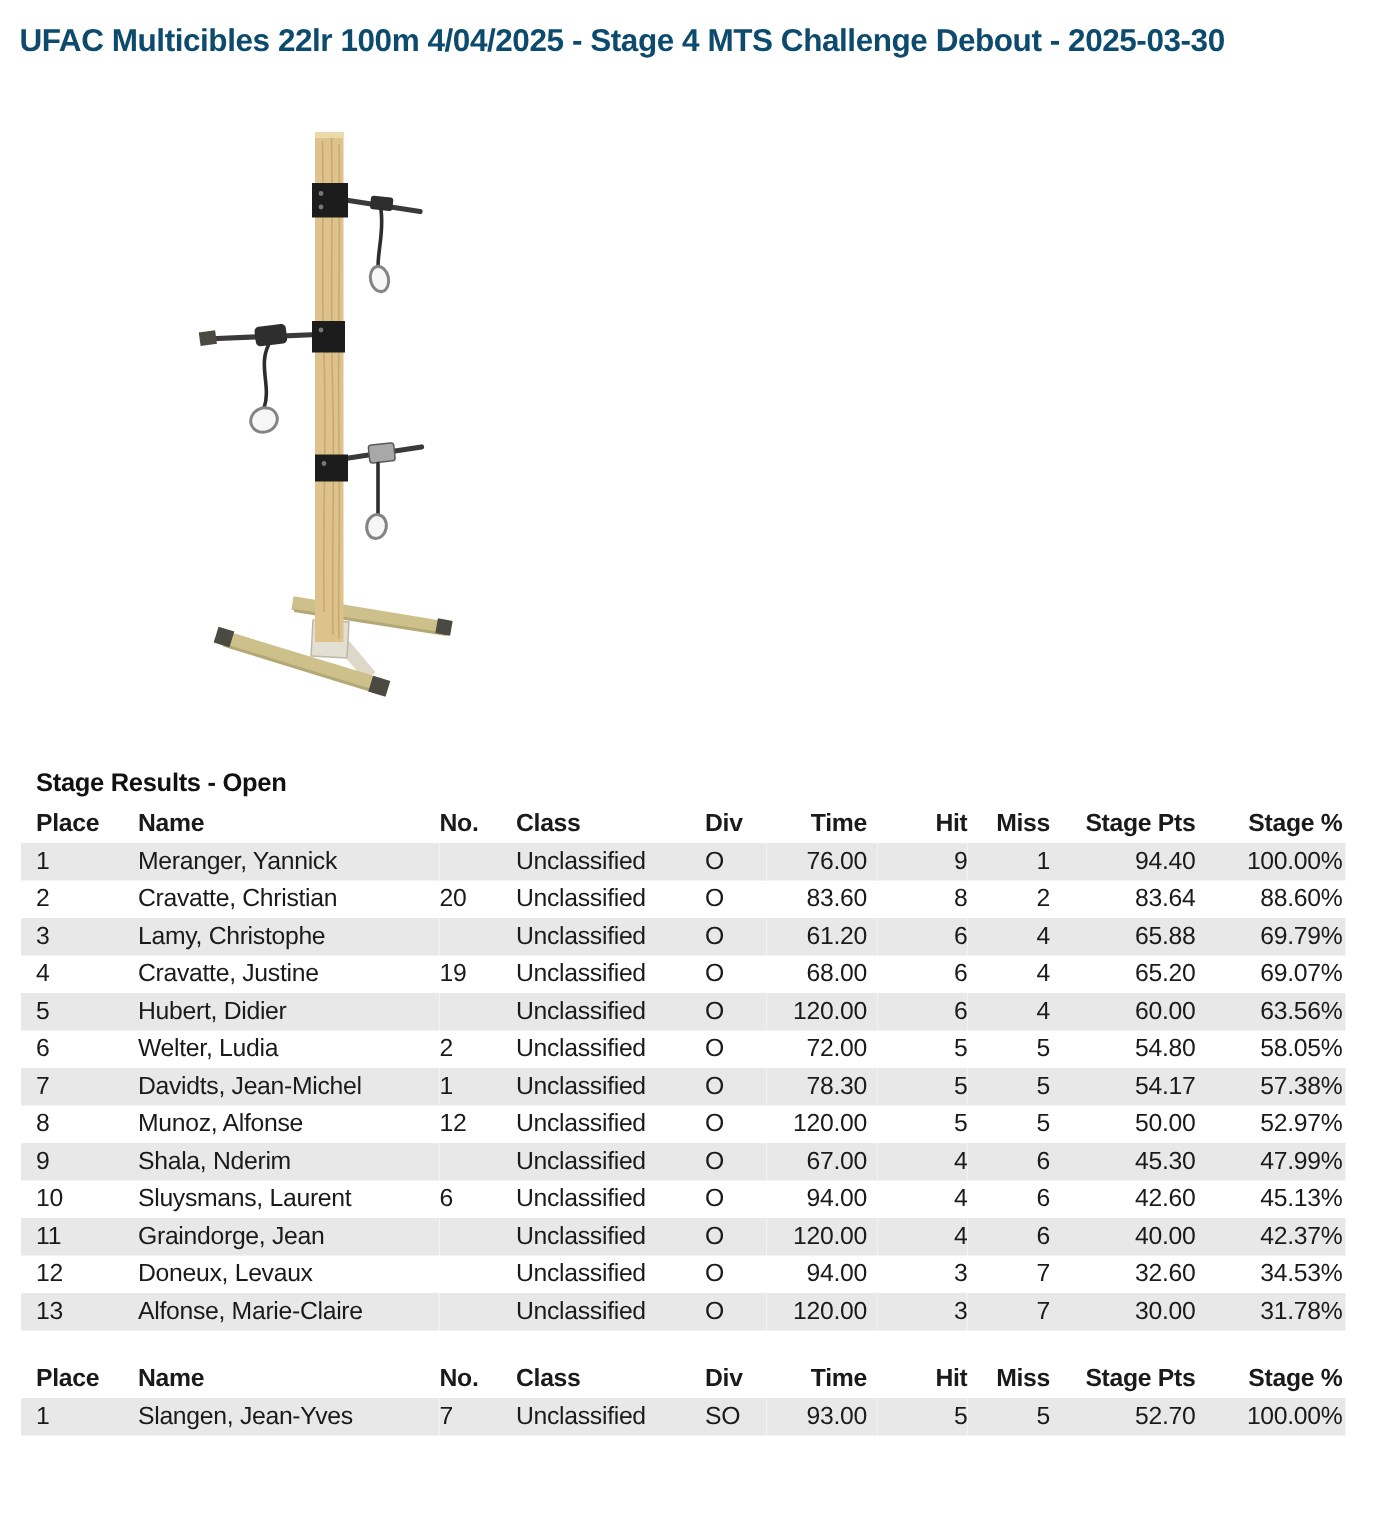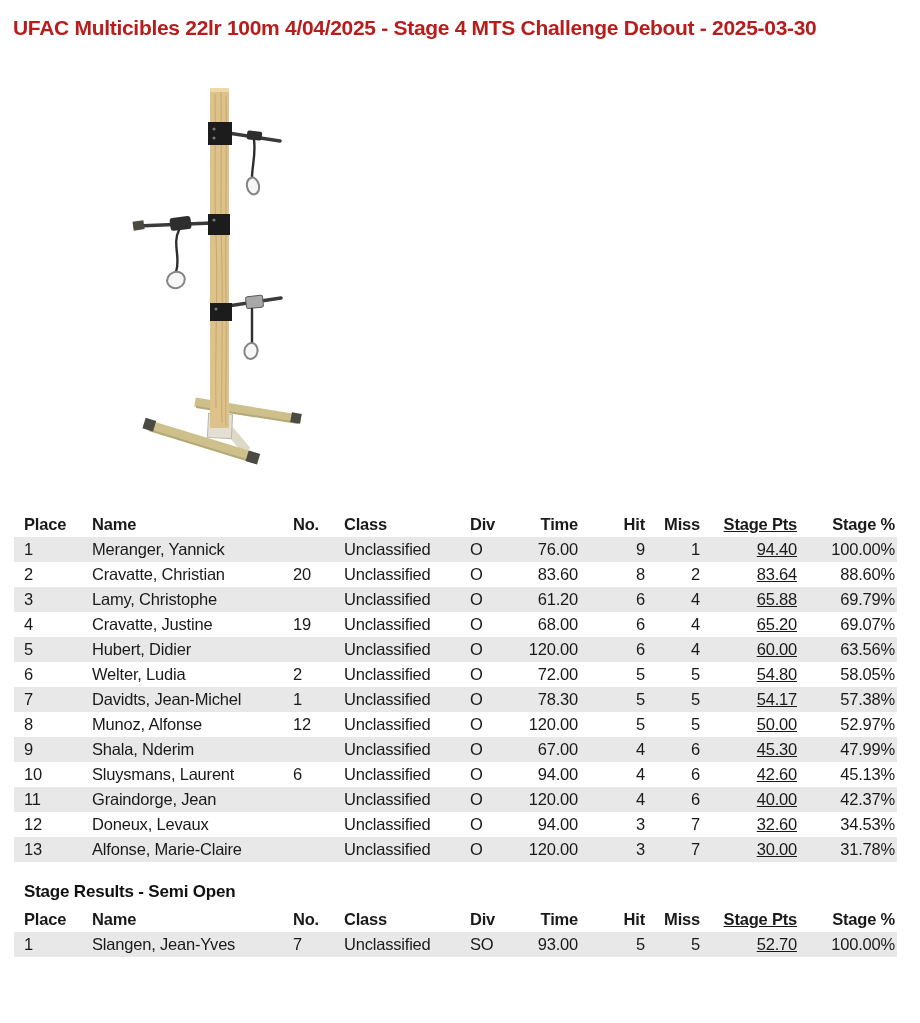--- a/index.html
+++ b/index.html
@@ -20,21 +20,21 @@
     position:relative;
     width:920px;height:1023px;
     overflow:hidden;
     font-family:"Liberation Sans", sans-serif;
     color:var(--text);
   }
   .page-title{
     position:absolute;left:13px;top:14px;
     width:900px;
     font-size:21px;font-weight:bold;letter-spacing:-0.3px;
-    line-height:28px;color:#b91c1c;
+    line-height:28px;color:#0c4a6e;
     white-space:nowrap;
   }
   .photo{
     position:absolute;left:120px;top:78px;
     width:290px;height:390px;
   }
   .photo svg{display:block;width:100%;height:100%;}
   .wood{fill:var(--wood);}
   .wood-top{fill:#ecd9a9;}
   .grain{stroke:var(--wood-grain);stroke-width:1;fill:none;opacity:.75;}
@@ -68,21 +68,21 @@
     height:25px;line-height:25px;
     padding:0;white-space:nowrap;overflow:hidden;
     color:var(--text);
   }
   .results-table th{font-weight:bold;}
   .a-l{text-align:left;}
   .a-c{text-align:right;}
   .a-r{text-align:right;}
   .c0{padding-left:10px !important;}
   .c5{padding-right:7px !important;}
-  .c8{padding-right:5px !important;text-decoration:underline;}
+  .c8{padding-right:5px !important;}
   .c9{padding-right:2px !important;}
   .results-table tbody tr:nth-child(odd){background:var(--row-alt);}
 </style>
 </head>
 <body>
 
 <h1 class="page-title">UFAC Multicibles 22lr 100m 4/04/2025 - Stage 4 MTS Challenge Debout - 2025-03-30</h1>
 
 <div class="photo">
 
@@ -135,20 +135,209 @@
       <rect class="clamp" x="90" y="225" width="22" height="18"></rect>
       <circle cx="96" cy="231" r="1.6" fill="#777"></circle>
       <rect class="pivot-silver" x="126" y="218" width="17" height="12" rx="2" transform="rotate(-6 134 224)"></rect>
       <line class="rod" x1="132" y1="231" x2="132" y2="265"></line>
       <ellipse class="paddle" cx="131" cy="273" rx="6.5" ry="8" transform="rotate(10 131 273)"></ellipse>
     </g>
   </svg>
 </div>
 
 <section id="sections-root">
+    <div class="section">
+      <h2 class="sec-title">Stage Results - Open</h2>
+      <table class="results-table">
+        <colgroup>
+          <col style="width: 78px;">
+          <col style="width: 201px;">
+          <col style="width: 51px;">
+          <col style="width: 126px;">
+          <col style="width: 41px;">
+          <col style="width: 74px;">
+          <col style="width: 60px;">
+          <col style="width: 55px;">
+          <col style="width: 102px;">
+          <col style="width: 95px;">
+        </colgroup>
+        <thead>
+          <tr>
+            <th class="a-l c0">Place</th>
+            <th class="a-l c1">Name</th>
+            <th class="a-l c2">No.</th>
+            <th class="a-l c3">Class</th>
+            <th class="a-l c4">Div</th>
+            <th class="a-r c5">Time</th>
+            <th class="a-c c6">Hit</th>
+            <th class="a-c c7">Miss</th>
+            <th class="a-r c8">Stage Pts</th>
+            <th class="a-r c9">Stage %</th>
+          </tr>
+        </thead>
+        <tbody>
+          <tr>
+            <td class="a-l c0">1</td>
+            <td class="a-l c1">Meranger, Yannick</td>
+            <td class="a-l c2"></td>
+            <td class="a-l c3">Unclassified</td>
+            <td class="a-l c4">O</td>
+            <td class="a-r c5">76.00</td>
+            <td class="a-c c6">9</td>
+            <td class="a-c c7">1</td>
+            <td class="a-r c8">94.40</td>
+            <td class="a-r c9">100.00%</td>
+          </tr>
+          <tr>
+            <td class="a-l c0">2</td>
+            <td class="a-l c1">Cravatte, Christian</td>
+            <td class="a-l c2">20</td>
+            <td class="a-l c3">Unclassified</td>
+            <td class="a-l c4">O</td>
+            <td class="a-r c5">83.60</td>
+            <td class="a-c c6">8</td>
+            <td class="a-c c7">2</td>
+            <td class="a-r c8">83.64</td>
+            <td class="a-r c9">88.60%</td>
+          </tr>
+          <tr>
+            <td class="a-l c0">3</td>
+            <td class="a-l c1">Lamy, Christophe</td>
+            <td class="a-l c2"></td>
+            <td class="a-l c3">Unclassified</td>
+            <td class="a-l c4">O</td>
+            <td class="a-r c5">61.20</td>
+            <td class="a-c c6">6</td>
+            <td class="a-c c7">4</td>
+            <td class="a-r c8">65.88</td>
+            <td class="a-r c9">69.79%</td>
+          </tr>
+          <tr>
+            <td class="a-l c0">4</td>
+            <td class="a-l c1">Cravatte, Justine</td>
+            <td class="a-l c2">19</td>
+            <td class="a-l c3">Unclassified</td>
+            <td class="a-l c4">O</td>
+            <td class="a-r c5">68.00</td>
+            <td class="a-c c6">6</td>
+            <td class="a-c c7">4</td>
+            <td class="a-r c8">65.20</td>
+            <td class="a-r c9">69.07%</td>
+          </tr>
+          <tr>
+            <td class="a-l c0">5</td>
+            <td class="a-l c1">Hubert, Didier</td>
+            <td class="a-l c2"></td>
+            <td class="a-l c3">Unclassified</td>
+            <td class="a-l c4">O</td>
+            <td class="a-r c5">120.00</td>
+            <td class="a-c c6">6</td>
+            <td class="a-c c7">4</td>
+            <td class="a-r c8">60.00</td>
+            <td class="a-r c9">63.56%</td>
+          </tr>
+          <tr>
+            <td class="a-l c0">6</td>
+            <td class="a-l c1">Welter, Ludia</td>
+            <td class="a-l c2">2</td>
+            <td class="a-l c3">Unclassified</td>
+            <td class="a-l c4">O</td>
+            <td class="a-r c5">72.00</td>
+            <td class="a-c c6">5</td>
+            <td class="a-c c7">5</td>
+            <td class="a-r c8">54.80</td>
+            <td class="a-r c9">58.05%</td>
+          </tr>
+          <tr>
+            <td class="a-l c0">7</td>
+            <td class="a-l c1">Davidts, Jean-Michel</td>
+            <td class="a-l c2">1</td>
+            <td class="a-l c3">Unclassified</td>
+            <td class="a-l c4">O</td>
+            <td class="a-r c5">78.30</td>
+            <td class="a-c c6">5</td>
+            <td class="a-c c7">5</td>
+            <td class="a-r c8">54.17</td>
+            <td class="a-r c9">57.38%</td>
+          </tr>
+          <tr>
+            <td class="a-l c0">8</td>
+            <td class="a-l c1">Munoz, Alfonse</td>
+            <td class="a-l c2">12</td>
+            <td class="a-l c3">Unclassified</td>
+            <td class="a-l c4">O</td>
+            <td class="a-r c5">120.00</td>
+            <td class="a-c c6">5</td>
+            <td class="a-c c7">5</td>
+            <td class="a-r c8">50.00</td>
+            <td class="a-r c9">52.97%</td>
+          </tr>
+          <tr>
+            <td class="a-l c0">9</td>
+            <td class="a-l c1">Shala, Nderim</td>
+            <td class="a-l c2"></td>
+            <td class="a-l c3">Unclassified</td>
+            <td class="a-l c4">O</td>
+            <td class="a-r c5">67.00</td>
+            <td class="a-c c6">4</td>
+            <td class="a-c c7">6</td>
+            <td class="a-r c8">45.30</td>
+            <td class="a-r c9">47.99%</td>
+          </tr>
+          <tr>
+            <td class="a-l c0">10</td>
+            <td class="a-l c1">Sluysmans, Laurent</td>
+            <td class="a-l c2">6</td>
+            <td class="a-l c3">Unclassified</td>
+            <td class="a-l c4">O</td>
+            <td class="a-r c5">94.00</td>
+            <td class="a-c c6">4</td>
+            <td class="a-c c7">6</td>
+            <td class="a-r c8">42.60</td>
+            <td class="a-r c9">45.13%</td>
+          </tr>
+          <tr>
+            <td class="a-l c0">11</td>
+            <td class="a-l c1">Graindorge, Jean</td>
+            <td class="a-l c2"></td>
+            <td class="a-l c3">Unclassified</td>
+            <td class="a-l c4">O</td>
+            <td class="a-r c5">120.00</td>
+            <td class="a-c c6">4</td>
+            <td class="a-c c7">6</td>
+            <td class="a-r c8">40.00</td>
+            <td class="a-r c9">42.37%</td>
+          </tr>
+          <tr>
+            <td class="a-l c0">12</td>
+            <td class="a-l c1">Doneux, Levaux</td>
+            <td class="a-l c2"></td>
+            <td class="a-l c3">Unclassified</td>
+            <td class="a-l c4">O</td>
+            <td class="a-r c5">94.00</td>
+            <td class="a-c c6">3</td>
+            <td class="a-c c7">7</td>
+            <td class="a-r c8">32.60</td>
+            <td class="a-r c9">34.53%</td>
+          </tr>
+          <tr>
+            <td class="a-l c0">13</td>
+            <td class="a-l c1">Alfonse, Marie-Claire</td>
+            <td class="a-l c2"></td>
+            <td class="a-l c3">Unclassified</td>
+            <td class="a-l c4">O</td>
+            <td class="a-r c5">120.00</td>
+            <td class="a-c c6">3</td>
+            <td class="a-c c7">7</td>
+            <td class="a-r c8">30.00</td>
+            <td class="a-r c9">31.78%</td>
+          </tr>
+        </tbody>
+      </table>
+    </div>
     <div class="section">
       <table class="results-table">
         <colgroup>
           <col style="width: 78px;">
           <col style="width: 201px;">
           <col style="width: 51px;">
           <col style="width: 126px;">
           <col style="width: 41px;">
           <col style="width: 74px;">
           <col style="width: 60px;">
@@ -166,209 +355,20 @@
             <th class="a-r c5">Time</th>
             <th class="a-c c6">Hit</th>
             <th class="a-c c7">Miss</th>
             <th class="a-r c8">Stage Pts</th>
             <th class="a-r c9">Stage %</th>
           </tr>
         </thead>
         <tbody>
           <tr>
             <td class="a-l c0">1</td>
-            <td class="a-l c1">Meranger, Yannick</td>
-            <td class="a-l c2"></td>
-            <td class="a-l c3">Unclassified</td>
-            <td class="a-l c4">O</td>
-            <td class="a-r c5">76.00</td>
-            <td class="a-c c6">9</td>
-            <td class="a-c c7">1</td>
-            <td class="a-r c8">94.40</td>
-            <td class="a-r c9">100.00%</td>
-          </tr>
-          <tr>
-            <td class="a-l c0">2</td>
-            <td class="a-l c1">Cravatte, Christian</td>
-            <td class="a-l c2">20</td>
-            <td class="a-l c3">Unclassified</td>
-            <td class="a-l c4">O</td>
-            <td class="a-r c5">83.60</td>
-            <td class="a-c c6">8</td>
-            <td class="a-c c7">2</td>
-            <td class="a-r c8">83.64</td>
-            <td class="a-r c9">88.60%</td>
-          </tr>
-          <tr>
-            <td class="a-l c0">3</td>
-            <td class="a-l c1">Lamy, Christophe</td>
-            <td class="a-l c2"></td>
-            <td class="a-l c3">Unclassified</td>
-            <td class="a-l c4">O</td>
-            <td class="a-r c5">61.20</td>
-            <td class="a-c c6">6</td>
-            <td class="a-c c7">4</td>
-            <td class="a-r c8">65.88</td>
-            <td class="a-r c9">69.79%</td>
-          </tr>
-          <tr>
-            <td class="a-l c0">4</td>
-            <td class="a-l c1">Cravatte, Justine</td>
-            <td class="a-l c2">19</td>
-            <td class="a-l c3">Unclassified</td>
-            <td class="a-l c4">O</td>
-            <td class="a-r c5">68.00</td>
-            <td class="a-c c6">6</td>
-            <td class="a-c c7">4</td>
-            <td class="a-r c8">65.20</td>
-            <td class="a-r c9">69.07%</td>
-          </tr>
-          <tr>
-            <td class="a-l c0">5</td>
-            <td class="a-l c1">Hubert, Didier</td>
-            <td class="a-l c2"></td>
-            <td class="a-l c3">Unclassified</td>
-            <td class="a-l c4">O</td>
-            <td class="a-r c5">120.00</td>
-            <td class="a-c c6">6</td>
-            <td class="a-c c7">4</td>
-            <td class="a-r c8">60.00</td>
-            <td class="a-r c9">63.56%</td>
-          </tr>
-          <tr>
-            <td class="a-l c0">6</td>
-            <td class="a-l c1">Welter, Ludia</td>
-            <td class="a-l c2">2</td>
-            <td class="a-l c3">Unclassified</td>
-            <td class="a-l c4">O</td>
-            <td class="a-r c5">72.00</td>
-            <td class="a-c c6">5</td>
-            <td class="a-c c7">5</td>
-            <td class="a-r c8">54.80</td>
-            <td class="a-r c9">58.05%</td>
-          </tr>
-          <tr>
-            <td class="a-l c0">7</td>
-            <td class="a-l c1">Davidts, Jean-Michel</td>
-            <td class="a-l c2">1</td>
-            <td class="a-l c3">Unclassified</td>
-            <td class="a-l c4">O</td>
-            <td class="a-r c5">78.30</td>
-            <td class="a-c c6">5</td>
-            <td class="a-c c7">5</td>
-            <td class="a-r c8">54.17</td>
-            <td class="a-r c9">57.38%</td>
-          </tr>
-          <tr>
-            <td class="a-l c0">8</td>
-            <td class="a-l c1">Munoz, Alfonse</td>
-            <td class="a-l c2">12</td>
-            <td class="a-l c3">Unclassified</td>
-            <td class="a-l c4">O</td>
-            <td class="a-r c5">120.00</td>
-            <td class="a-c c6">5</td>
-            <td class="a-c c7">5</td>
-            <td class="a-r c8">50.00</td>
-            <td class="a-r c9">52.97%</td>
-          </tr>
-          <tr>
-            <td class="a-l c0">9</td>
-            <td class="a-l c1">Shala, Nderim</td>
-            <td class="a-l c2"></td>
-            <td class="a-l c3">Unclassified</td>
-            <td class="a-l c4">O</td>
-            <td class="a-r c5">67.00</td>
-            <td class="a-c c6">4</td>
-            <td class="a-c c7">6</td>
-            <td class="a-r c8">45.30</td>
-            <td class="a-r c9">47.99%</td>
-          </tr>
-          <tr>
-            <td class="a-l c0">10</td>
-            <td class="a-l c1">Sluysmans, Laurent</td>
-            <td class="a-l c2">6</td>
-            <td class="a-l c3">Unclassified</td>
-            <td class="a-l c4">O</td>
-            <td class="a-r c5">94.00</td>
-            <td class="a-c c6">4</td>
-            <td class="a-c c7">6</td>
-            <td class="a-r c8">42.60</td>
-            <td class="a-r c9">45.13%</td>
-          </tr>
-          <tr>
-            <td class="a-l c0">11</td>
-            <td class="a-l c1">Graindorge, Jean</td>
-            <td class="a-l c2"></td>
-            <td class="a-l c3">Unclassified</td>
-            <td class="a-l c4">O</td>
-            <td class="a-r c5">120.00</td>
-            <td class="a-c c6">4</td>
-            <td class="a-c c7">6</td>
-            <td class="a-r c8">40.00</td>
-            <td class="a-r c9">42.37%</td>
-          </tr>
-          <tr>
-            <td class="a-l c0">12</td>
-            <td class="a-l c1">Doneux, Levaux</td>
-            <td class="a-l c2"></td>
-            <td class="a-l c3">Unclassified</td>
-            <td class="a-l c4">O</td>
-            <td class="a-r c5">94.00</td>
-            <td class="a-c c6">3</td>
-            <td class="a-c c7">7</td>
-            <td class="a-r c8">32.60</td>
-            <td class="a-r c9">34.53%</td>
-          </tr>
-          <tr>
-            <td class="a-l c0">13</td>
-            <td class="a-l c1">Alfonse, Marie-Claire</td>
-            <td class="a-l c2"></td>
-            <td class="a-l c3">Unclassified</td>
-            <td class="a-l c4">O</td>
-            <td class="a-r c5">120.00</td>
-            <td class="a-c c6">3</td>
-            <td class="a-c c7">7</td>
-            <td class="a-r c8">30.00</td>
-            <td class="a-r c9">31.78%</td>
-          </tr>
-        </tbody>
-      </table>
-    </div>
-    <div class="section">
-      <h2 class="sec-title">Stage Results - Semi Open</h2>
-      <table class="results-table">
-        <colgroup>
-          <col style="width: 78px;">
-          <col style="width: 201px;">
-          <col style="width: 51px;">
-          <col style="width: 126px;">
-          <col style="width: 41px;">
-          <col style="width: 74px;">
-          <col style="width: 60px;">
-          <col style="width: 55px;">
-          <col style="width: 102px;">
-          <col style="width: 95px;">
-        </colgroup>
-        <thead>
-          <tr>
-            <th class="a-l c0">Place</th>
-            <th class="a-l c1">Name</th>
-            <th class="a-l c2">No.</th>
-            <th class="a-l c3">Class</th>
-            <th class="a-l c4">Div</th>
-            <th class="a-r c5">Time</th>
-            <th class="a-c c6">Hit</th>
-            <th class="a-c c7">Miss</th>
-            <th class="a-r c8">Stage Pts</th>
-            <th class="a-r c9">Stage %</th>
-          </tr>
-        </thead>
-        <tbody>
-          <tr>
-            <td class="a-l c0">1</td>
             <td class="a-l c1">Slangen, Jean-Yves</td>
             <td class="a-l c2">7</td>
             <td class="a-l c3">Unclassified</td>
             <td class="a-l c4">SO</td>
             <td class="a-r c5">93.00</td>
             <td class="a-c c6">5</td>
             <td class="a-c c7">5</td>
             <td class="a-r c8">52.70</td>
             <td class="a-r c9">100.00%</td>
           </tr>

